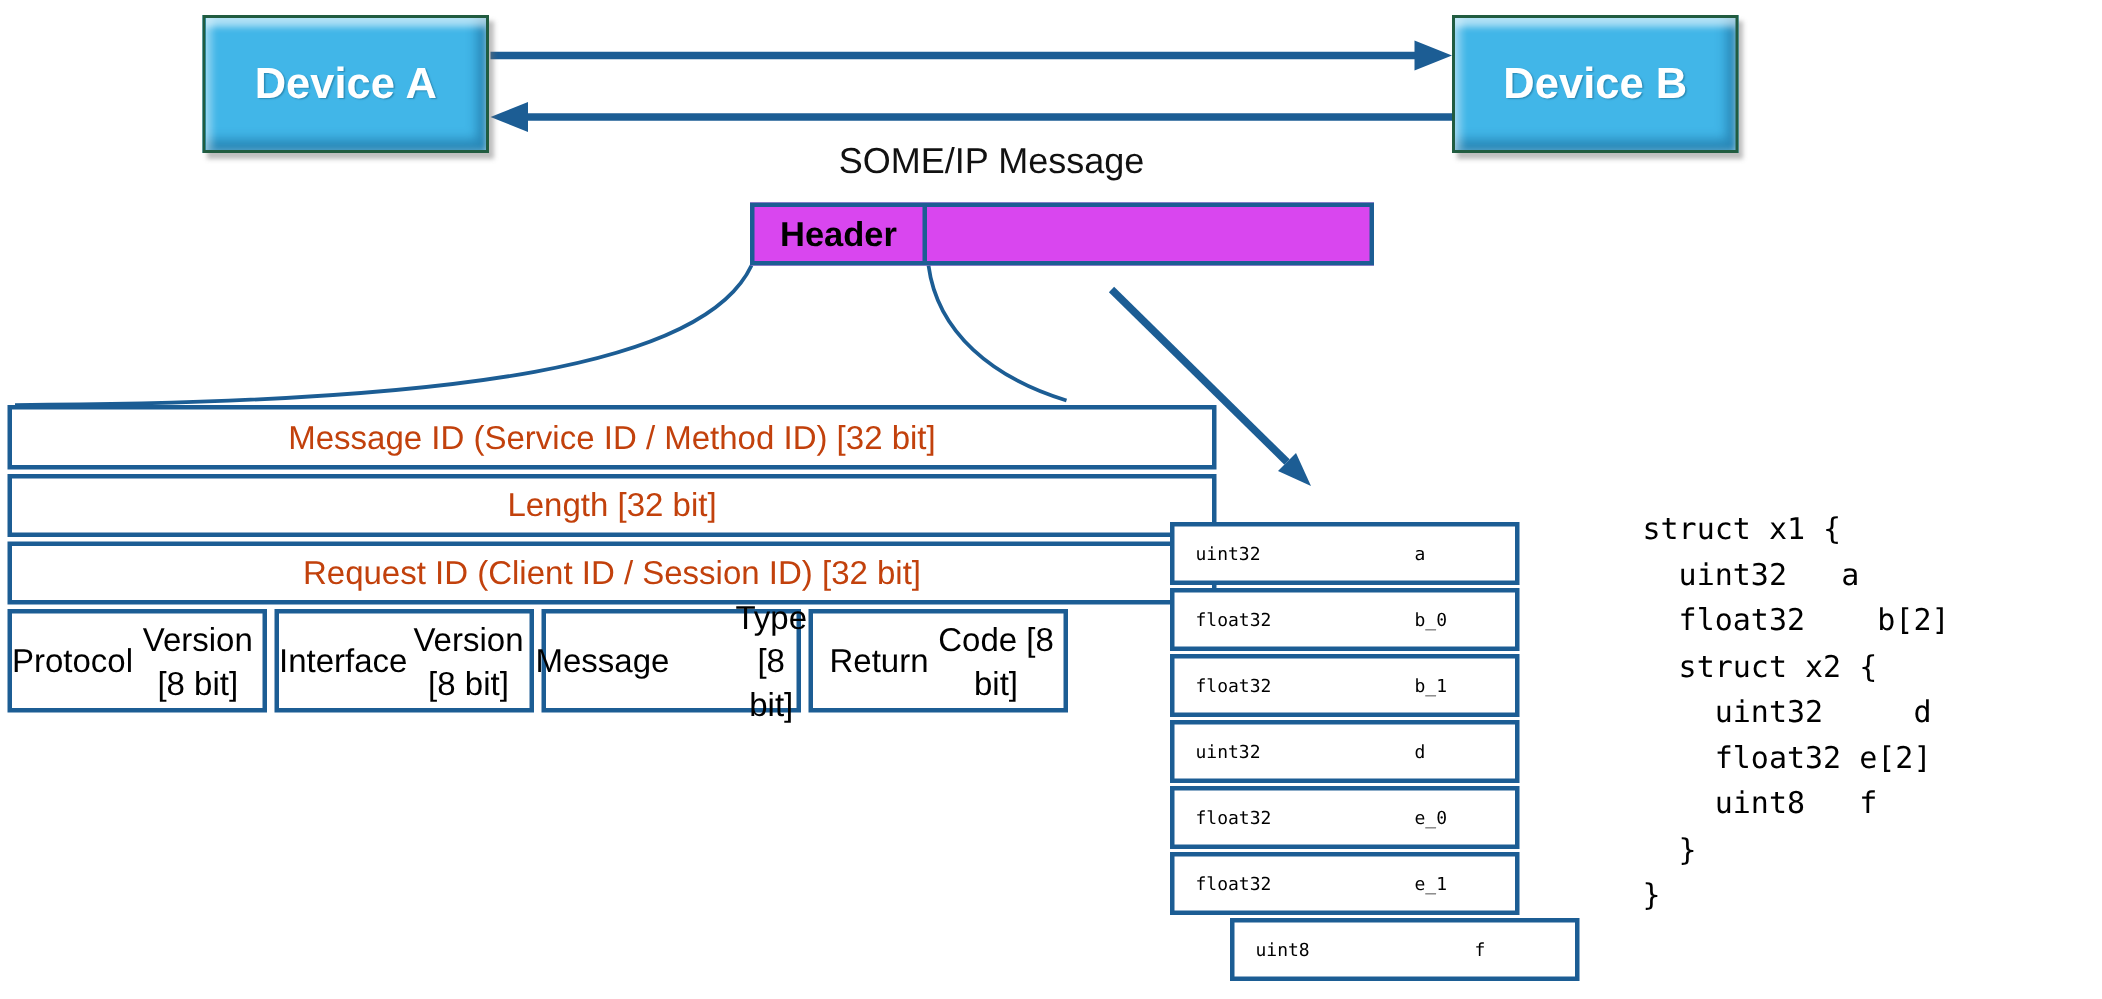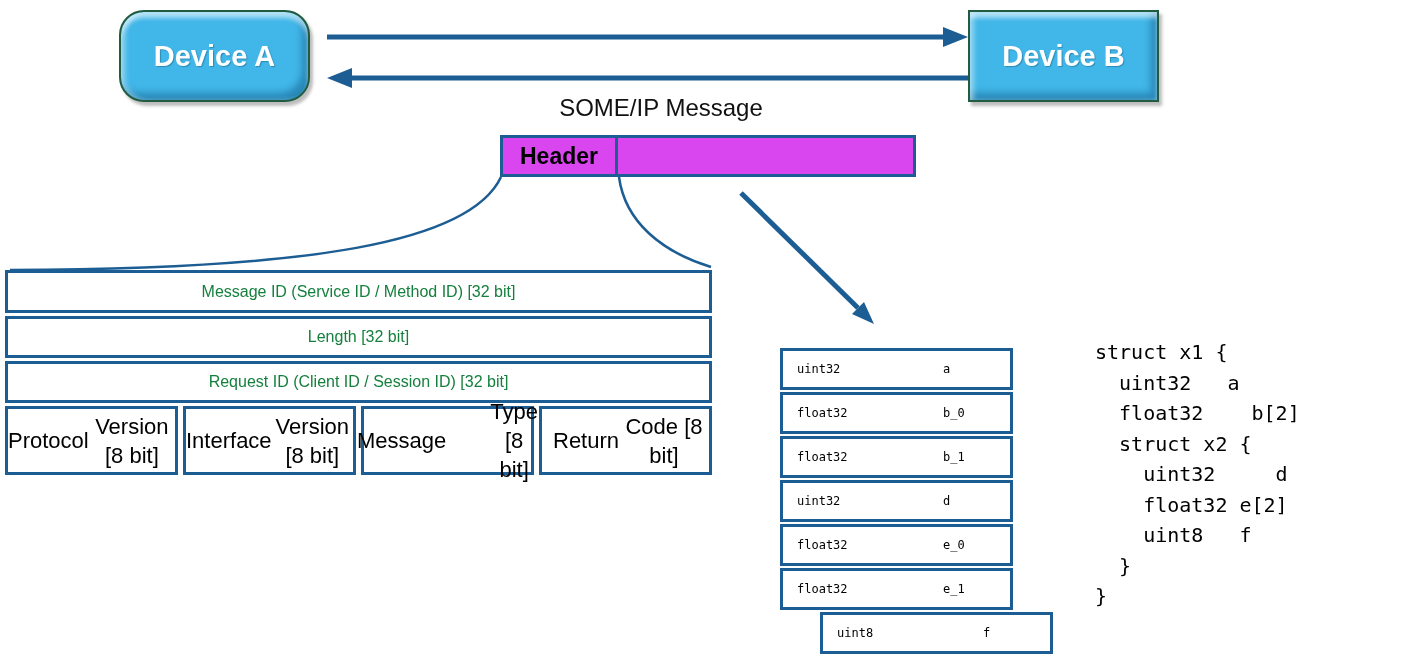--- a/index.html
+++ b/index.html
@@ -21,21 +21,21 @@
     background:var(--device-fill);
     border:2px solid var(--device-border);
     box-sizing:border-box;
     box-shadow:
       inset 0 6px 4px rgba(255,255,255,.55),
       inset 5px 0 4px rgba(255,255,255,.30),
       inset -6px -7px 7px rgba(10,80,125,.45),
       3px 4px 3px rgba(110,110,110,.45);
     display:flex;align-items:center;justify-content:center;
   }
-  #device-a{left:119px;border-radius:25px;}
+  #device-a{left:135px;}
   #device-b{left:968px;}
   .device-label{
     color:var(--device-text);font-size:29px;font-weight:bold;
     text-shadow:1px 1px 1px rgba(0,60,90,.35);
   }
 
   #someip-title{
     position:absolute;left:461px;top:94px;width:400px;z-index:2;
     text-align:center;font-size:24px;color:var(--text);
   }
@@ -46,24 +46,24 @@
     display:flex;
   }
   #hp-header{
     width:115px;border-right:3px solid var(--accent);box-sizing:border-box;
     display:flex;align-items:center;justify-content:center;
   }
   #hp-payload{flex:1;display:flex;align-items:center;justify-content:center;}
   .hp-label{font-size:23px;font-weight:bold;color:#000;}
 
   .hrow{
-    position:absolute;left:5px;width:707px;z-index:2;
+    position:absolute;left:5px;width:806px;z-index:2;
     border:3px solid var(--accent);box-sizing:border-box;background:#fff;
     display:flex;align-items:center;justify-content:center;
-    font-size:16px;color:#15803d;
+    font-size:22px;color:#c2410c;
   }
   .hcell{
     position:absolute;top:406px;width:173px;height:69px;z-index:2;
     border:3px solid var(--accent);box-sizing:border-box;background:#fff;
     display:flex;flex-direction:row;align-items:center;justify-content:center;
     font-size:22px;line-height:29px;color:#000;text-align:center;
   }
 
   .prow{
     position:absolute;left:780px;width:233px;height:42px;z-index:2;

